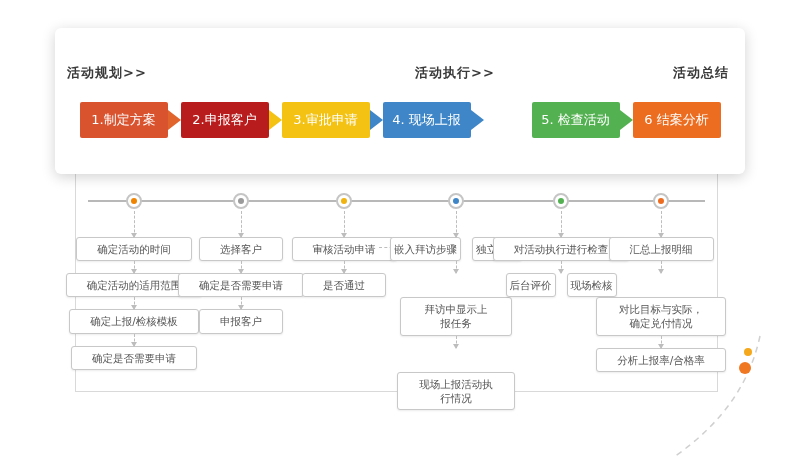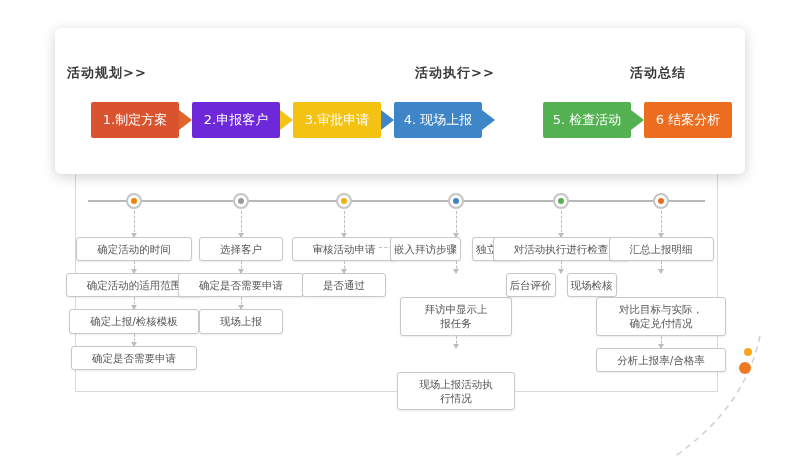--- a/index.html
+++ b/index.html
@@ -2,23 +2,23 @@
 <html><head>
 <meta charset="utf-8">
 <style>
   html,body{margin:0;padding:0;background:#ffffff;font-family:"DejaVu Sans",sans-serif;}
   .stage{position:relative;width:792px;height:459px;background:#ffffff;overflow:hidden;}
 
   
   .card{position:absolute;left:55px;top:28px;width:690px;height:146px;background:#fff;
         border-radius:6px;box-shadow:0 3px 14px rgba(0,0,0,0.18);z-index:2;}
   .phase{position:absolute;top:36px;font-size:13px;font-weight:bold;color:#3a3a3a;letter-spacing:1px;}
-  .phase1{left:12px;} .phase2{left:360px;} .phase3{left:575px;}
+  .phase1{left:12px;} .phase2{left:360px;} .phase3{left:618px;}
   .flow-row{position:absolute;left:13px;right:13px;top:74px;display:flex;
-            justify-content:flex-end;align-items:center;}
+            justify-content:center;align-items:center;}
   .flow-box{width:88px;height:36px;display:flex;align-items:center;justify-content:center;
             color:#fff;font-size:13px;border-radius:2px;flex:0 0 auto;}
   .flow-arrow{width:0;height:0;border-top:10px solid transparent;border-bottom:10px solid transparent;
               border-left:13px solid #ccc;flex:0 0 auto;}
 
   
   .panel{position:absolute;left:75px;top:172px;width:641px;height:218px;background:#fff;
          border:1px solid #d9d9d9;z-index:1;}
   .tl-line{position:absolute;left:12px;right:12px;top:27px;height:2px;background:#b8b8b8;}
   .tl-node{position:absolute;top:20px;width:12px;height:12px;border:2px solid #c5c5c5;
@@ -49,21 +49,21 @@
 <div class="stage">
 
   <div class="card">
     <div class="phase phase1">活动规划&gt;&gt;</div>
     <div class="phase phase2">活动执行&gt;&gt;</div>
     <div class="phase phase3">活动总结</div>
 
     <div class="flow-row">
       <div class="flow-box" style="background: rgb(217, 83, 47);">1.制定方案</div>
       <div class="flow-arrow" style="border-left-color: rgb(226, 100, 45);"></div>
-      <div class="flow-box" style="background: #6d28d9;">2.申报客户</div>
+      <div class="flow-box" style="background: #b91c1c;">2.申报客户</div>
       <div class="flow-arrow" style="border-left-color: rgb(243, 194, 19);"></div>
       <div class="flow-box" style="background: rgb(243, 194, 19);">3.审批申请</div>
       <div class="flow-arrow" style="border-left-color: rgb(62, 134, 199);"></div>
       <div class="flow-box" style="background: rgb(62, 134, 199);">4. 现场上报</div>
       <div class="flow-arrow" style="border-left-color: rgb(62, 134, 199);"></div>
       <div class="flow-box" style="background: rgb(84, 177, 82); margin-left: 48px;">5. 检查活动</div>
       <div class="flow-arrow" style="border-left-color: rgb(84, 177, 82);"></div>
       <div class="flow-box" style="background: rgb(237, 109, 32);">6 结案分析</div>
     </div>
   </div>
@@ -100,21 +100,21 @@
       <div class="vline"></div>
       <div class="pbox">确定是否需要申请</div>
     </div>
 
     <div class="col" style="left:113px;width:104px">
       <div class="drop"></div>
       <div class="pbox">选择客户</div>
       <div class="vline"></div>
       <div class="pbox">确定是否需要申请</div>
       <div class="vline"></div>
-      <div class="pbox">现场上报</div>
+      <div class="pbox">申报客户</div>
     </div>
 
     <div class="col" style="left:224px;width:88px">
       <div class="drop"></div>
       <div class="pbox">审核活动申请</div>
       <div class="vline"></div>
       <div class="pbox">是否通过</div>
     </div>
 
     <div class="hline" style="left:303px;top:74px;width:19px"></div>

